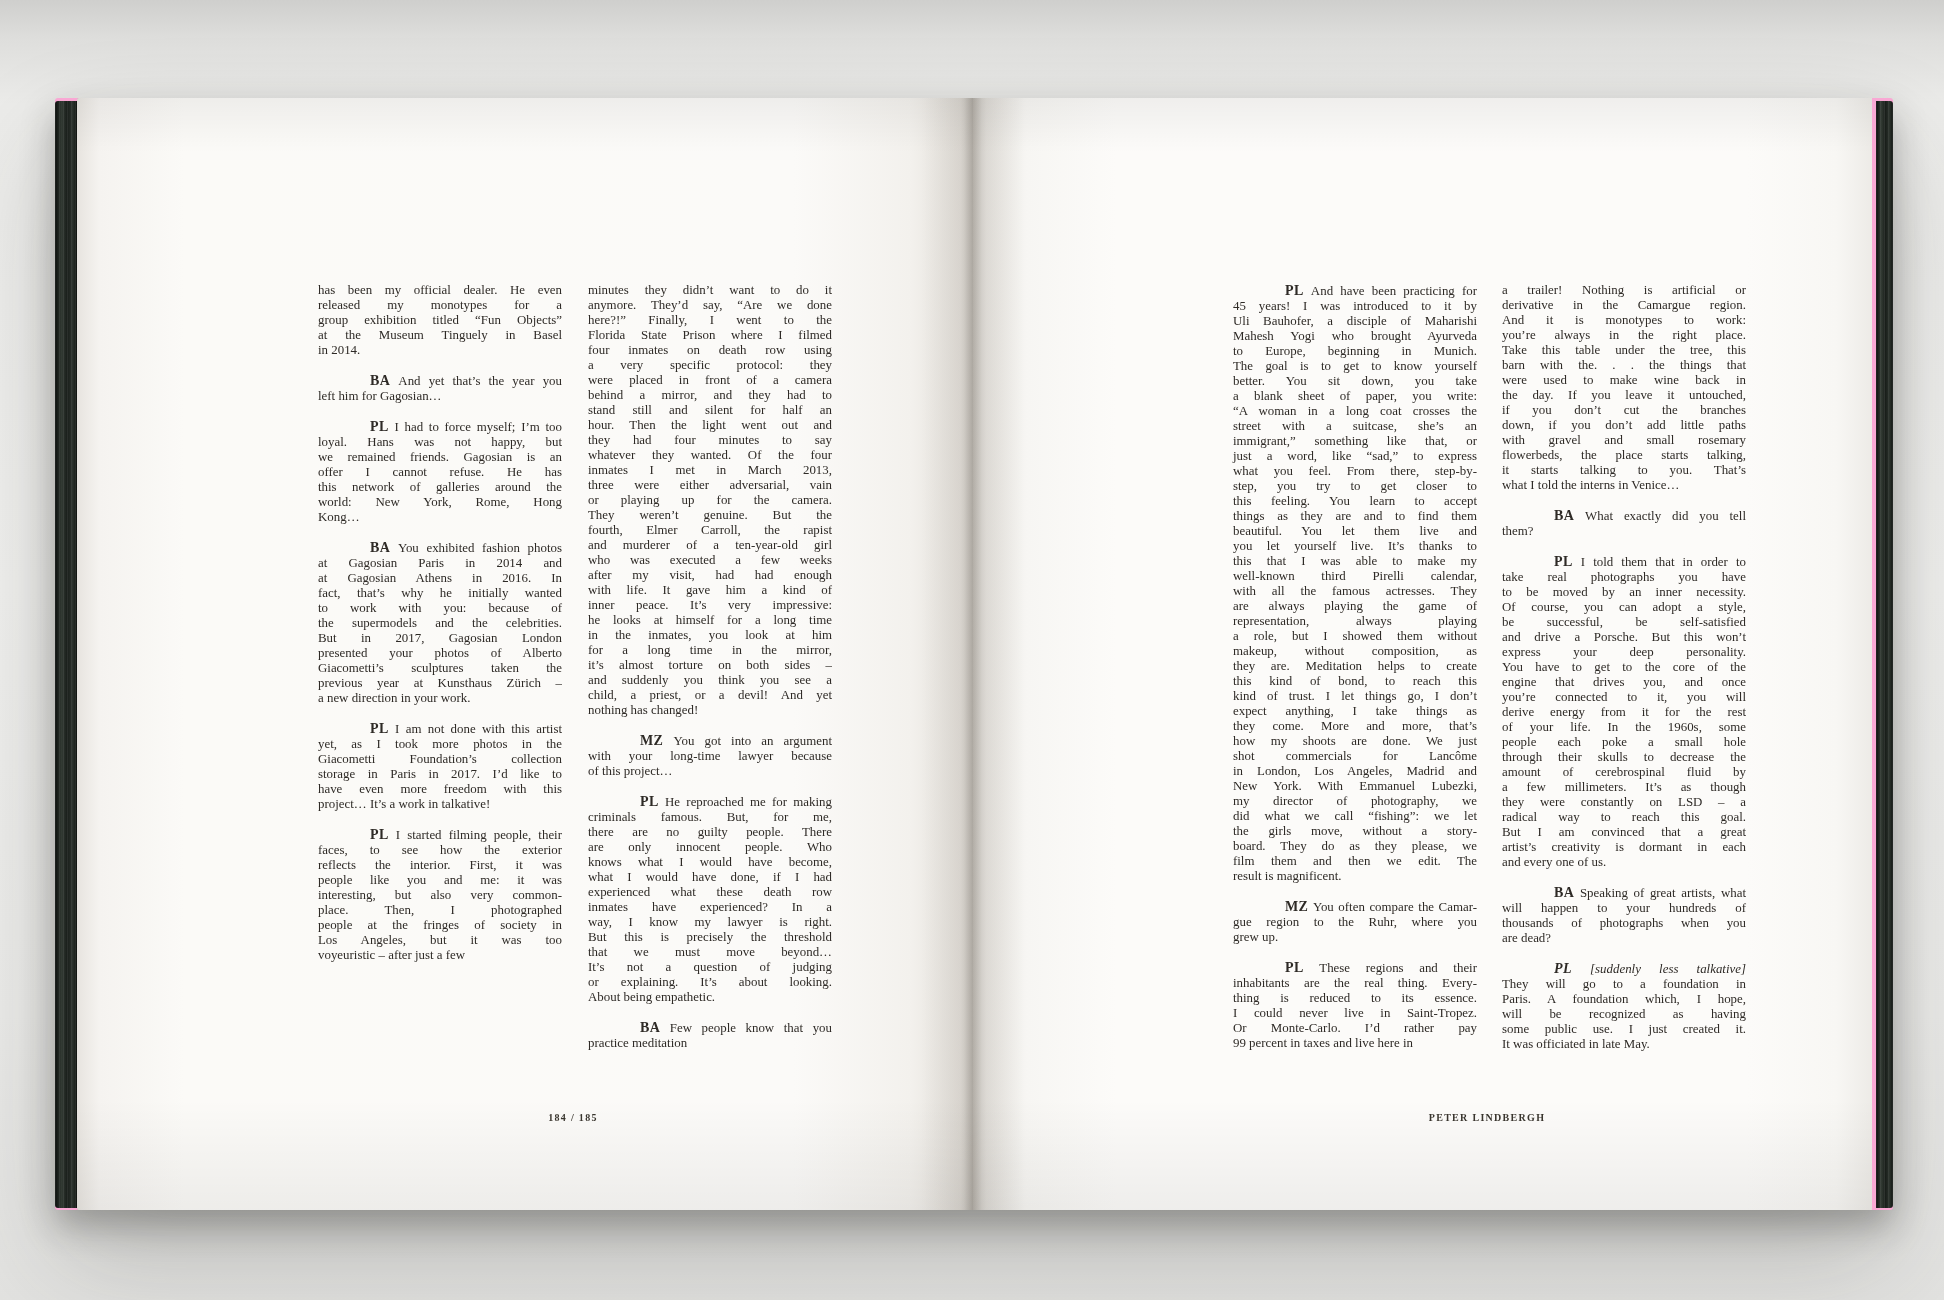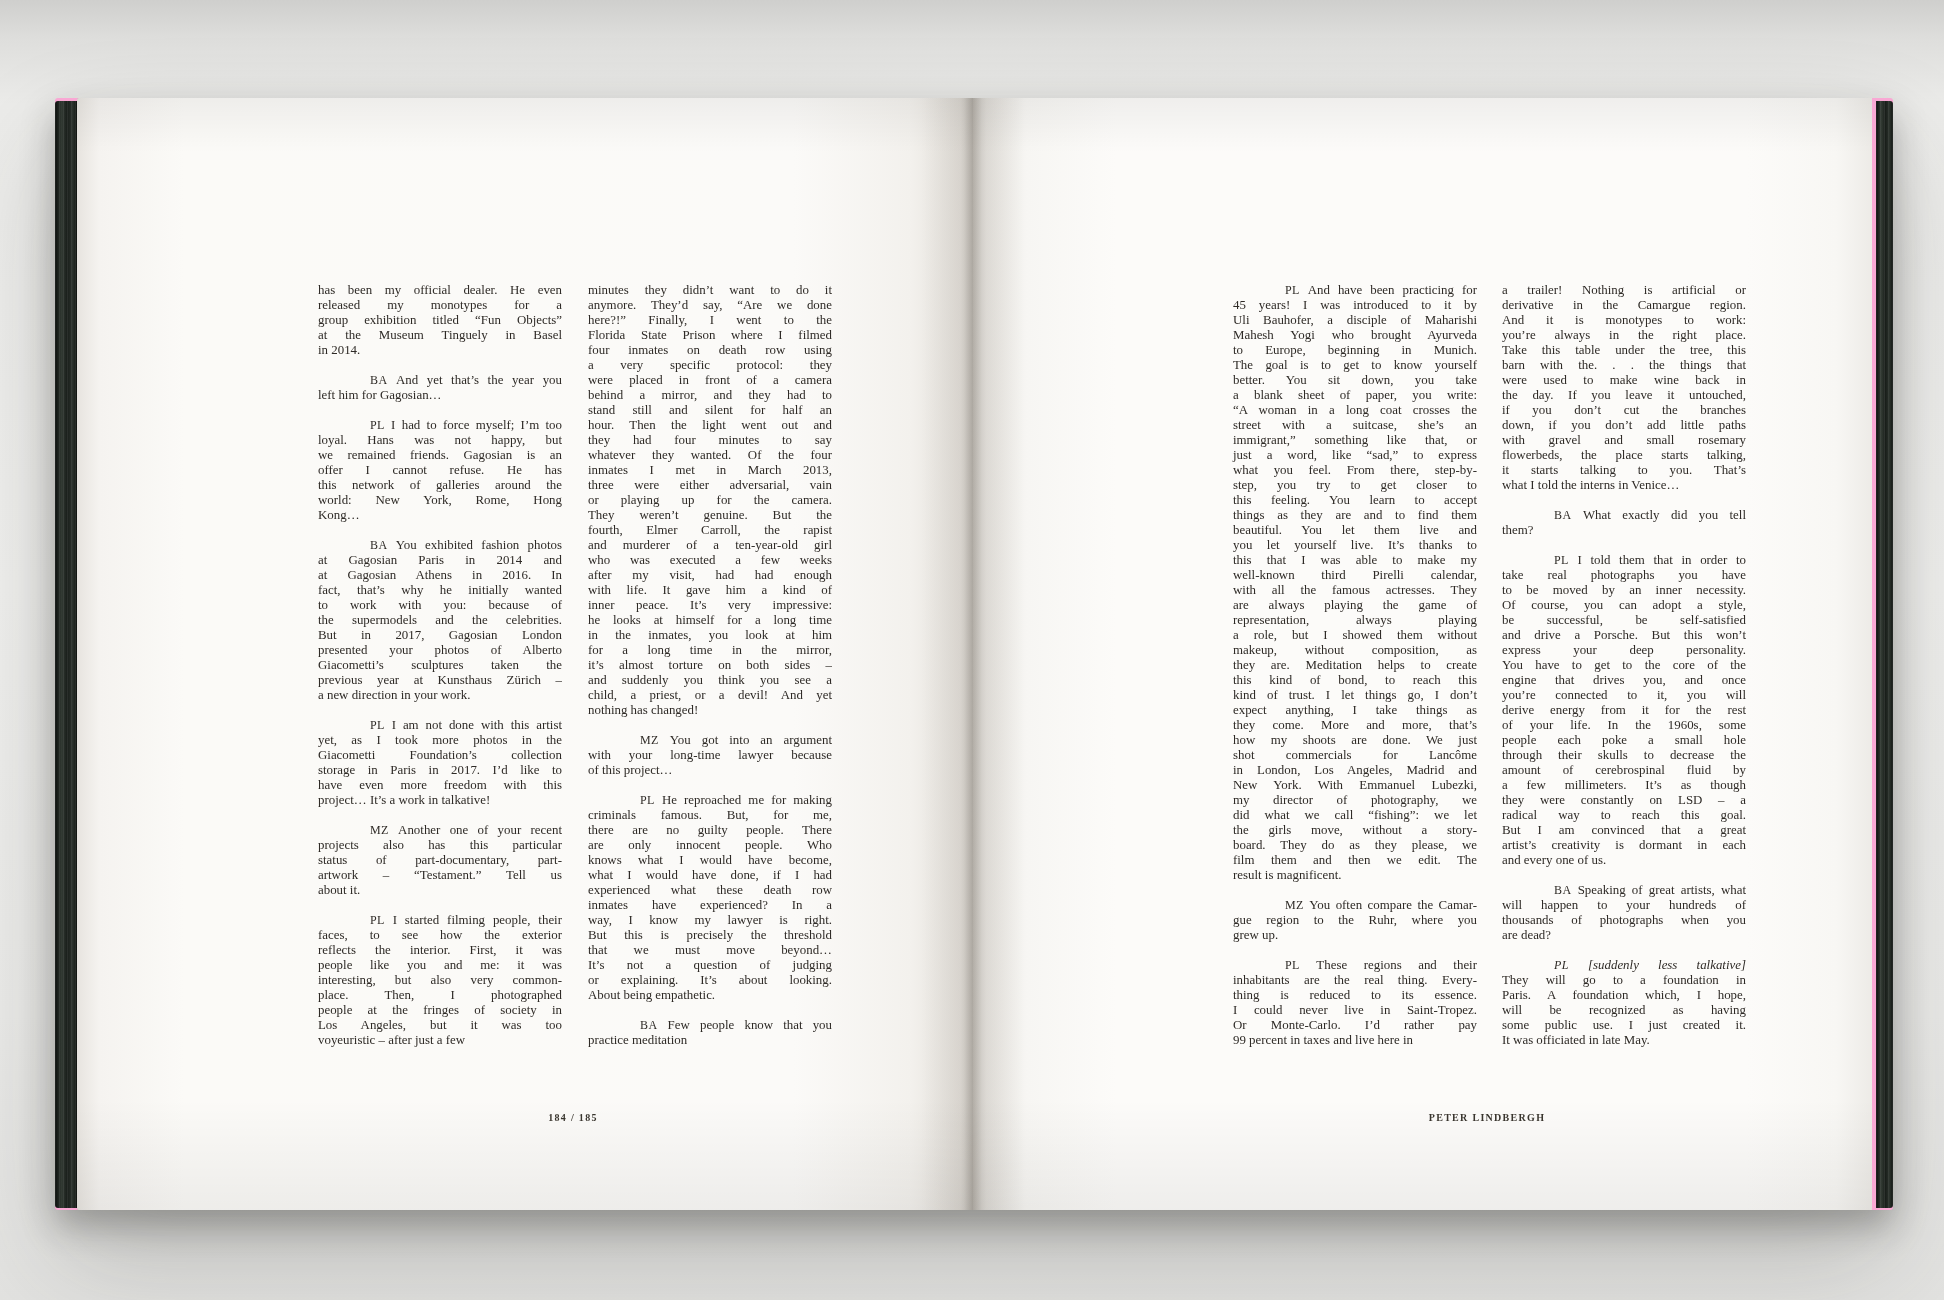--- a/index.html
+++ b/index.html
@@ -29,21 +29,21 @@
     background:linear-gradient(90deg,#d5d0c9 0%,#ebe8e3 1%,#f7f6f3 6%,#fcfbf9 16%,#fcfbf9 86%,#f8f7f4 96%,#edebe7 100%);}
   .gutter{position:absolute;left:866px;top:0;bottom:0;width:104px;pointer-events:none;
     background:linear-gradient(90deg,rgba(0,0,0,0) 0%,rgba(62,56,48,.07) 38%,rgba(42,38,31,.20) 50%,rgba(62,56,48,.09) 63%,rgba(0,0,0,0) 100%);}
   .col{position:absolute;top:185px;width:244px;color:#2e2a26;font-size:12.9px;line-height:15px;}
   .c1{left:263px}.c2{left:533px}.c3{left:1178px}.c4{left:1447px}
   .para{margin:0 0 15px 0;}
   .line{text-align:justify;}
   .line.jl{text-align-last:justify;-moz-text-align-last:justify;}
   .line.first{padding-left:16px;}
   .line.it{font-style:italic;}
-  .label{font-weight:normal;font-size:12px;letter-spacing:.4px;padding-left:36px;}
+  .label{font-weight:bold;font-size:14px;letter-spacing:.4px;padding-left:36px;}
   .folio{position:absolute;top:1014px;width:260px;text-align:center;
     font-size:10px;font-weight:bold;letter-spacing:1.3px;color:#39352e;}
   .folio-left{left:388px;}
   .folio-right{left:1302px;}
 </style>
 </head>
 <body>
 
 <div class="book">
   <div class="edge edge-left"></div>
@@ -87,27 +87,20 @@
         <div class="line jl">previous year at Kunsthaus Zürich –</div>
         <div class="line">a new direction in your work.</div>
       </div>
       <div class="para">
         <div class="line jl first"><span class="label">PL</span>&nbsp;I am not done with this artist</div>
         <div class="line jl">yet, as I took more photos in the</div>
         <div class="line jl">Giacometti Foundation’s collection</div>
         <div class="line jl">storage in Paris in 2017. I’d like to</div>
         <div class="line jl">have even more freedom with this</div>
         <div class="line">project… It’s a work in talkative!</div>
-      </div>
-      <div class="para">
-        <div class="line jl first"><span class="label">MZ</span>&nbsp;Another one of your recent</div>
-        <div class="line jl">projects also has this particular</div>
-        <div class="line jl">status of part-documentary, part-</div>
-        <div class="line jl">artwork – “Testament.” Tell us</div>
-        <div class="line">about it.</div>
       </div>
       <div class="para">
         <div class="line jl first"><span class="label">PL</span>&nbsp;I started filming people, their</div>
         <div class="line jl">faces, to see how the exterior</div>
         <div class="line jl">reflects the interior. First, it was</div>
         <div class="line jl">people like you and me: it was</div>
         <div class="line jl">interesting, but also very common-</div>
         <div class="line jl">place. Then, I photographed</div>
         <div class="line jl">people at the fringes of society in</div>
         <div class="line jl">Los Angeles, but it was too</div>

